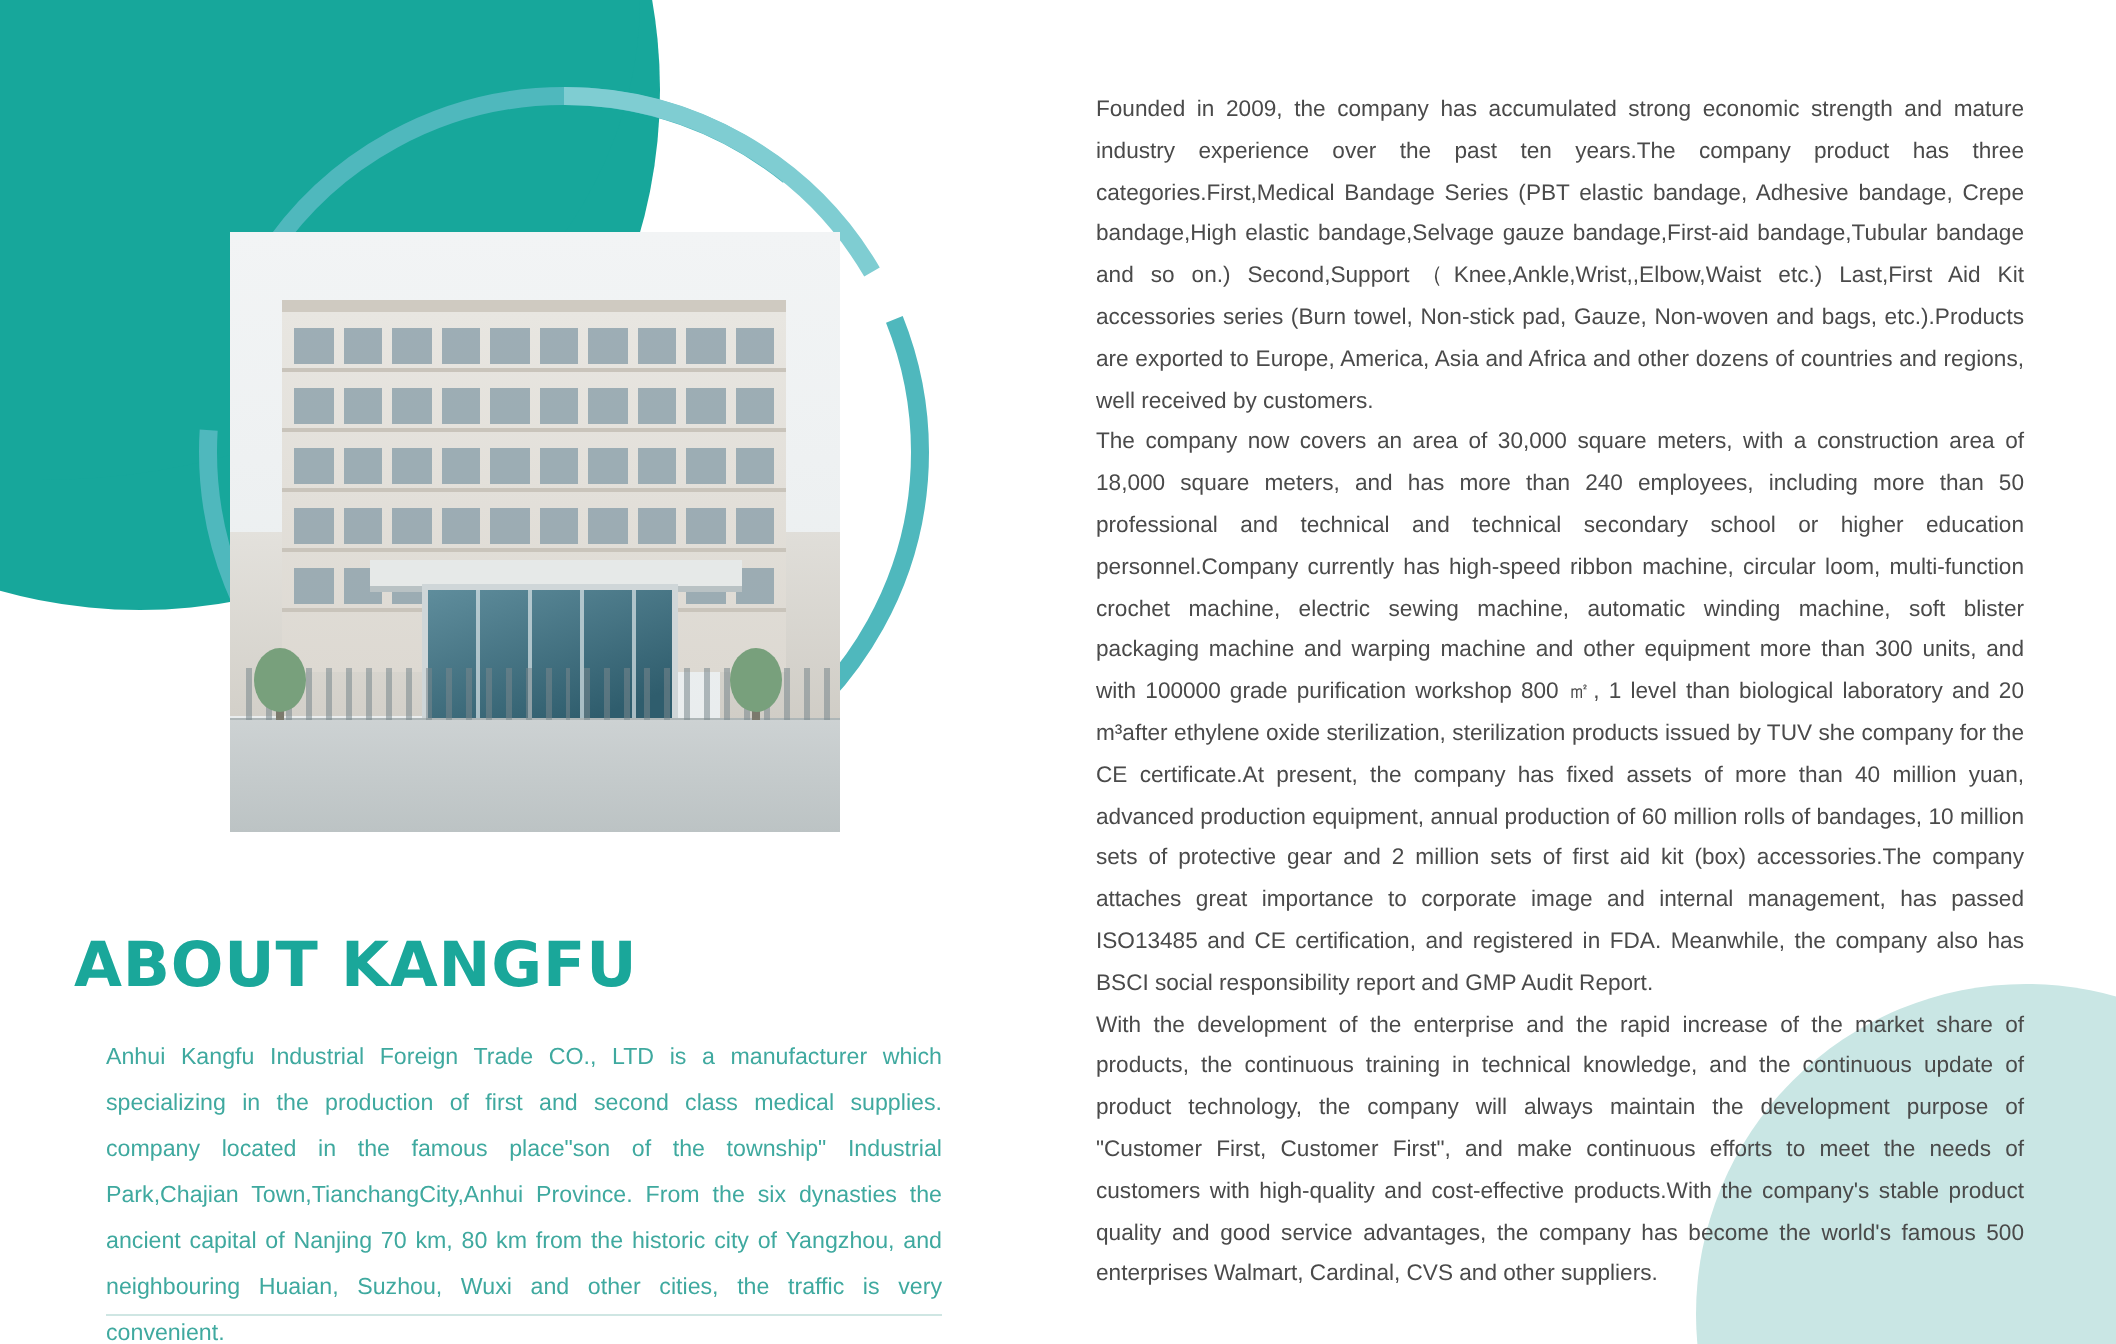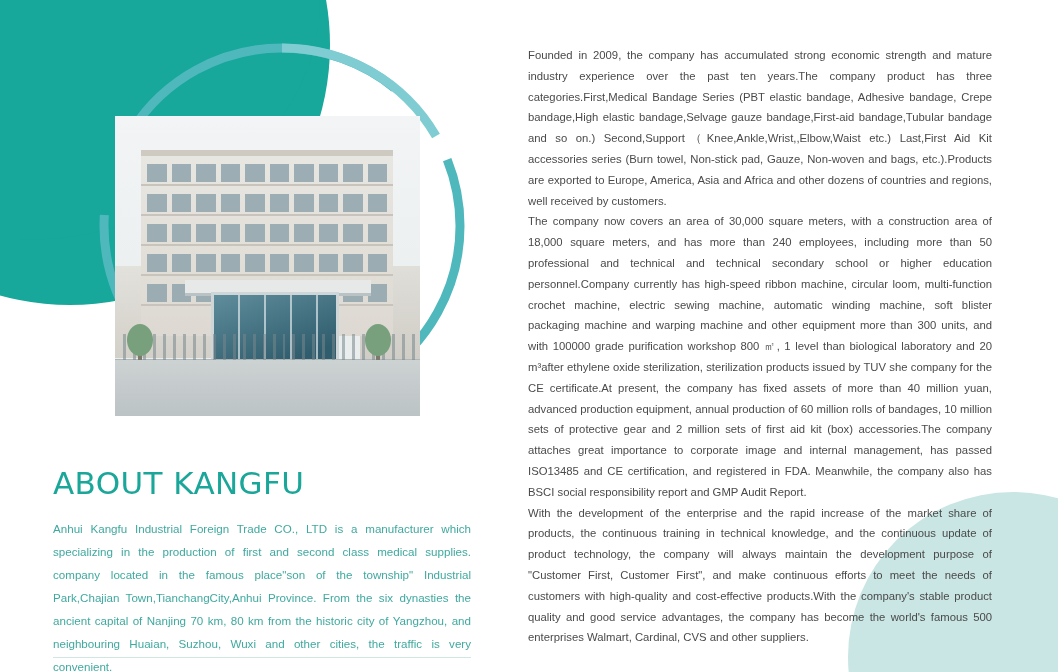--- a/index.html
+++ b/index.html
@@ -167,24 +167,24 @@
     content: "";
     position: absolute; left: 0; bottom: 14px;
     width: 26px; height: 32px;
     border-radius: 50%;
     background: #78a07c;
   }
 
   
   .about-title {
     position: absolute;
-    left: 53px;
+    left: 37px;
     top: 444px;
     font-size: 31px;
-    font-weight: normal;
+    font-weight: bold;
     letter-spacing: .4px;
     color: #1aa79a;
     font-family: "DejaVu Sans", sans-serif;
   }
   .left-para {
     position: absolute;
     left: 53px;
     top: 505px;
     width: 418px;
     font-size: 11.6px;
@@ -197,21 +197,21 @@
     left: 53px;
     top: 657px;
     width: 418px;
     height: 1px;
     background: #cfe6e3;
   }
 
   
   .right-col {
     position: absolute;
-    left: 528px;
+    left: 548px;
     top: 45px;
     width: 464px;
     font-size: 11.3px;
     line-height: 20.8px;
     color: #4a4a4a;
     text-align: justify;
   }
   .right-col p { margin: 0 0 0 0; }
   .right-col p + p { margin-top: 0; }
 </style>

